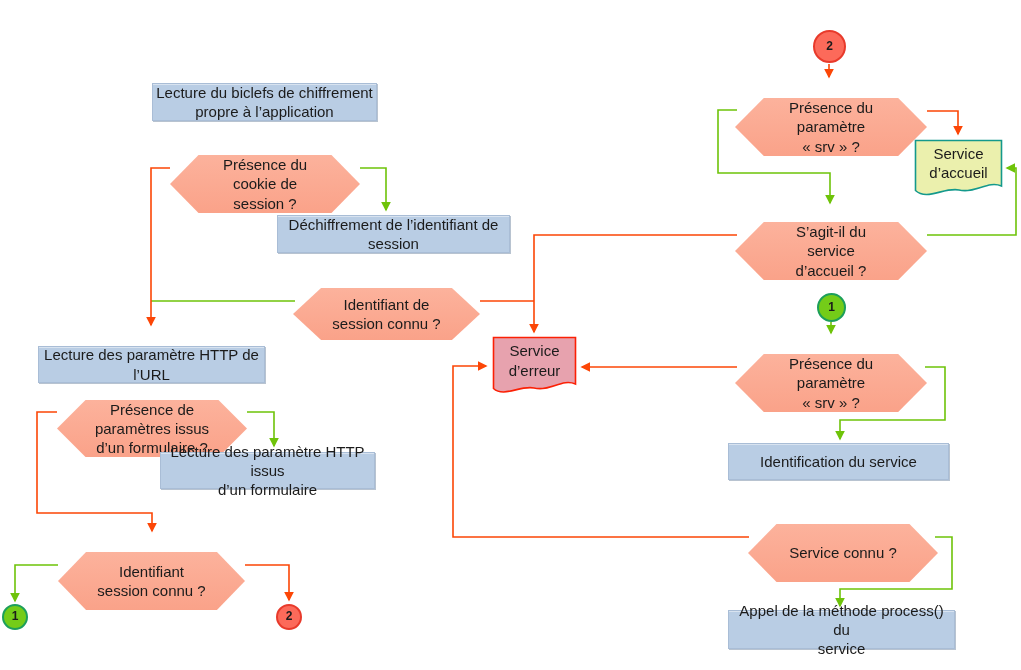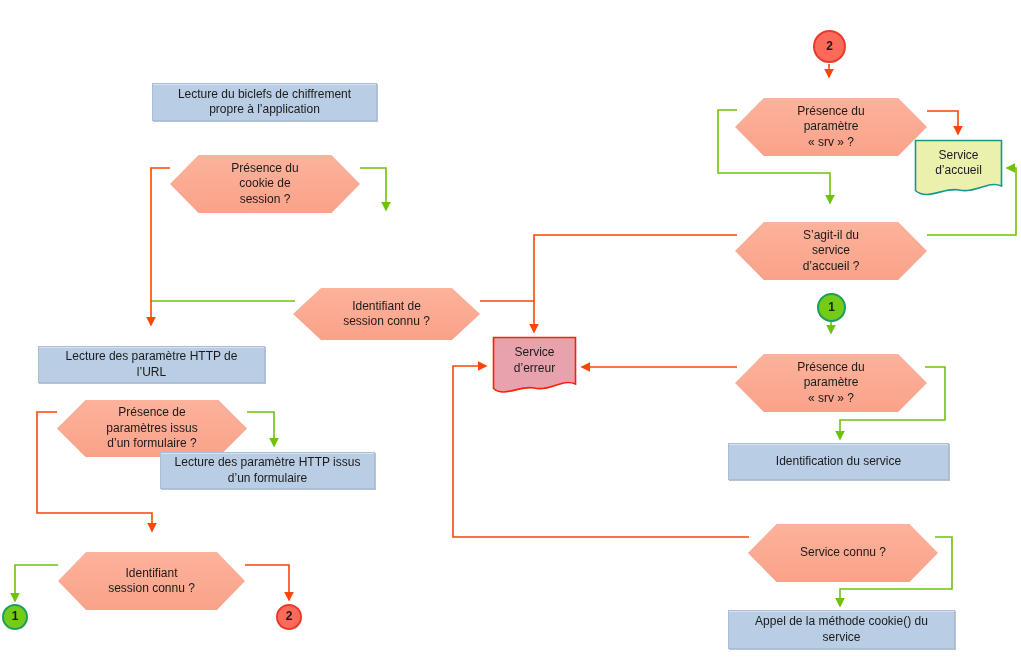--- a/index.html
+++ b/index.html
@@ -6,21 +6,21 @@
   .canvas{
     position:relative;width:1021px;height:670px;background:#ffffff;
     font-family:"Liberation Sans",sans-serif;color:#1b1b1b;overflow:hidden;
   }
   svg.edges{position:absolute;left:0;top:0;width:1021px;height:670px;}
   .edge{fill:none;stroke-width:1.6px;}
   .edge.yes{stroke:#6ec309;}
   .edge.no{stroke:#fc4606;}
   .node{
     position:absolute;display:flex;align-items:center;justify-content:center;
-    text-align:center;font-size:12px;line-height:1.28;white-space:pre-line;
+    text-align:center;font-size:15px;line-height:1.28;white-space:pre-line;
     box-sizing:border-box;
   }
   .rect{
     background:#b9cde4;border:1px solid #a9bdd6;
     box-shadow:1px 1px 0 rgba(125,145,170,.55), inset 0 1px 0 rgba(255,255,255,.45);
   }
   .hex{
     background:linear-gradient(180deg,#fcb29c 0%,#faa289 100%);
     clip-path:polygon(0% 50%,15% 0%,85% 0%,100% 50%,85% 100%,15% 100%);
     padding:0 26px;
@@ -77,20 +77,24 @@
     <span class="lbl">Lecture du biclefs de chiffrement
 propre à l’application</span>
   </div>
 
   <div class="node hex" style="left:170px;top:139px;width:190px;height:58px">
     <span class="lbl">Présence du
 cookie de
 session ?</span>
   </div>
 
+  <div class="node rect" style="left:277px;top:215px;width:233px;height:38px">
+    <span class="lbl">Déchiffrement de l’identifiant de
+session</span>
+  </div>
 
   <div class="node hex" style="left:293px;top:272px;width:187px;height:52px">
     <span class="lbl">Identifiant de
 session connu ?</span>
   </div>
 
   <div class="node rect" style="left:38px;top:346px;width:227px;height:37px">
     <span class="lbl">Lecture des paramètre HTTP de
 l’URL</span>
   </div>
@@ -163,17 +167,17 @@
 
   <div class="node rect" style="left:728px;top:443px;width:221px;height:37px">
     <span class="lbl">Identification du service</span>
   </div>
 
   <div class="node hex" style="left:748px;top:508px;width:190px;height:58px">
     <span class="lbl">Service connu ?</span>
   </div>
 
   <div class="node rect" style="left:728px;top:610px;width:227px;height:39px">
-    <span class="lbl">Appel de la méthode cookie() du
+    <span class="lbl">Appel de la méthode process() du
 service</span>
   </div>
 
 </div>
 
 </body></html>

